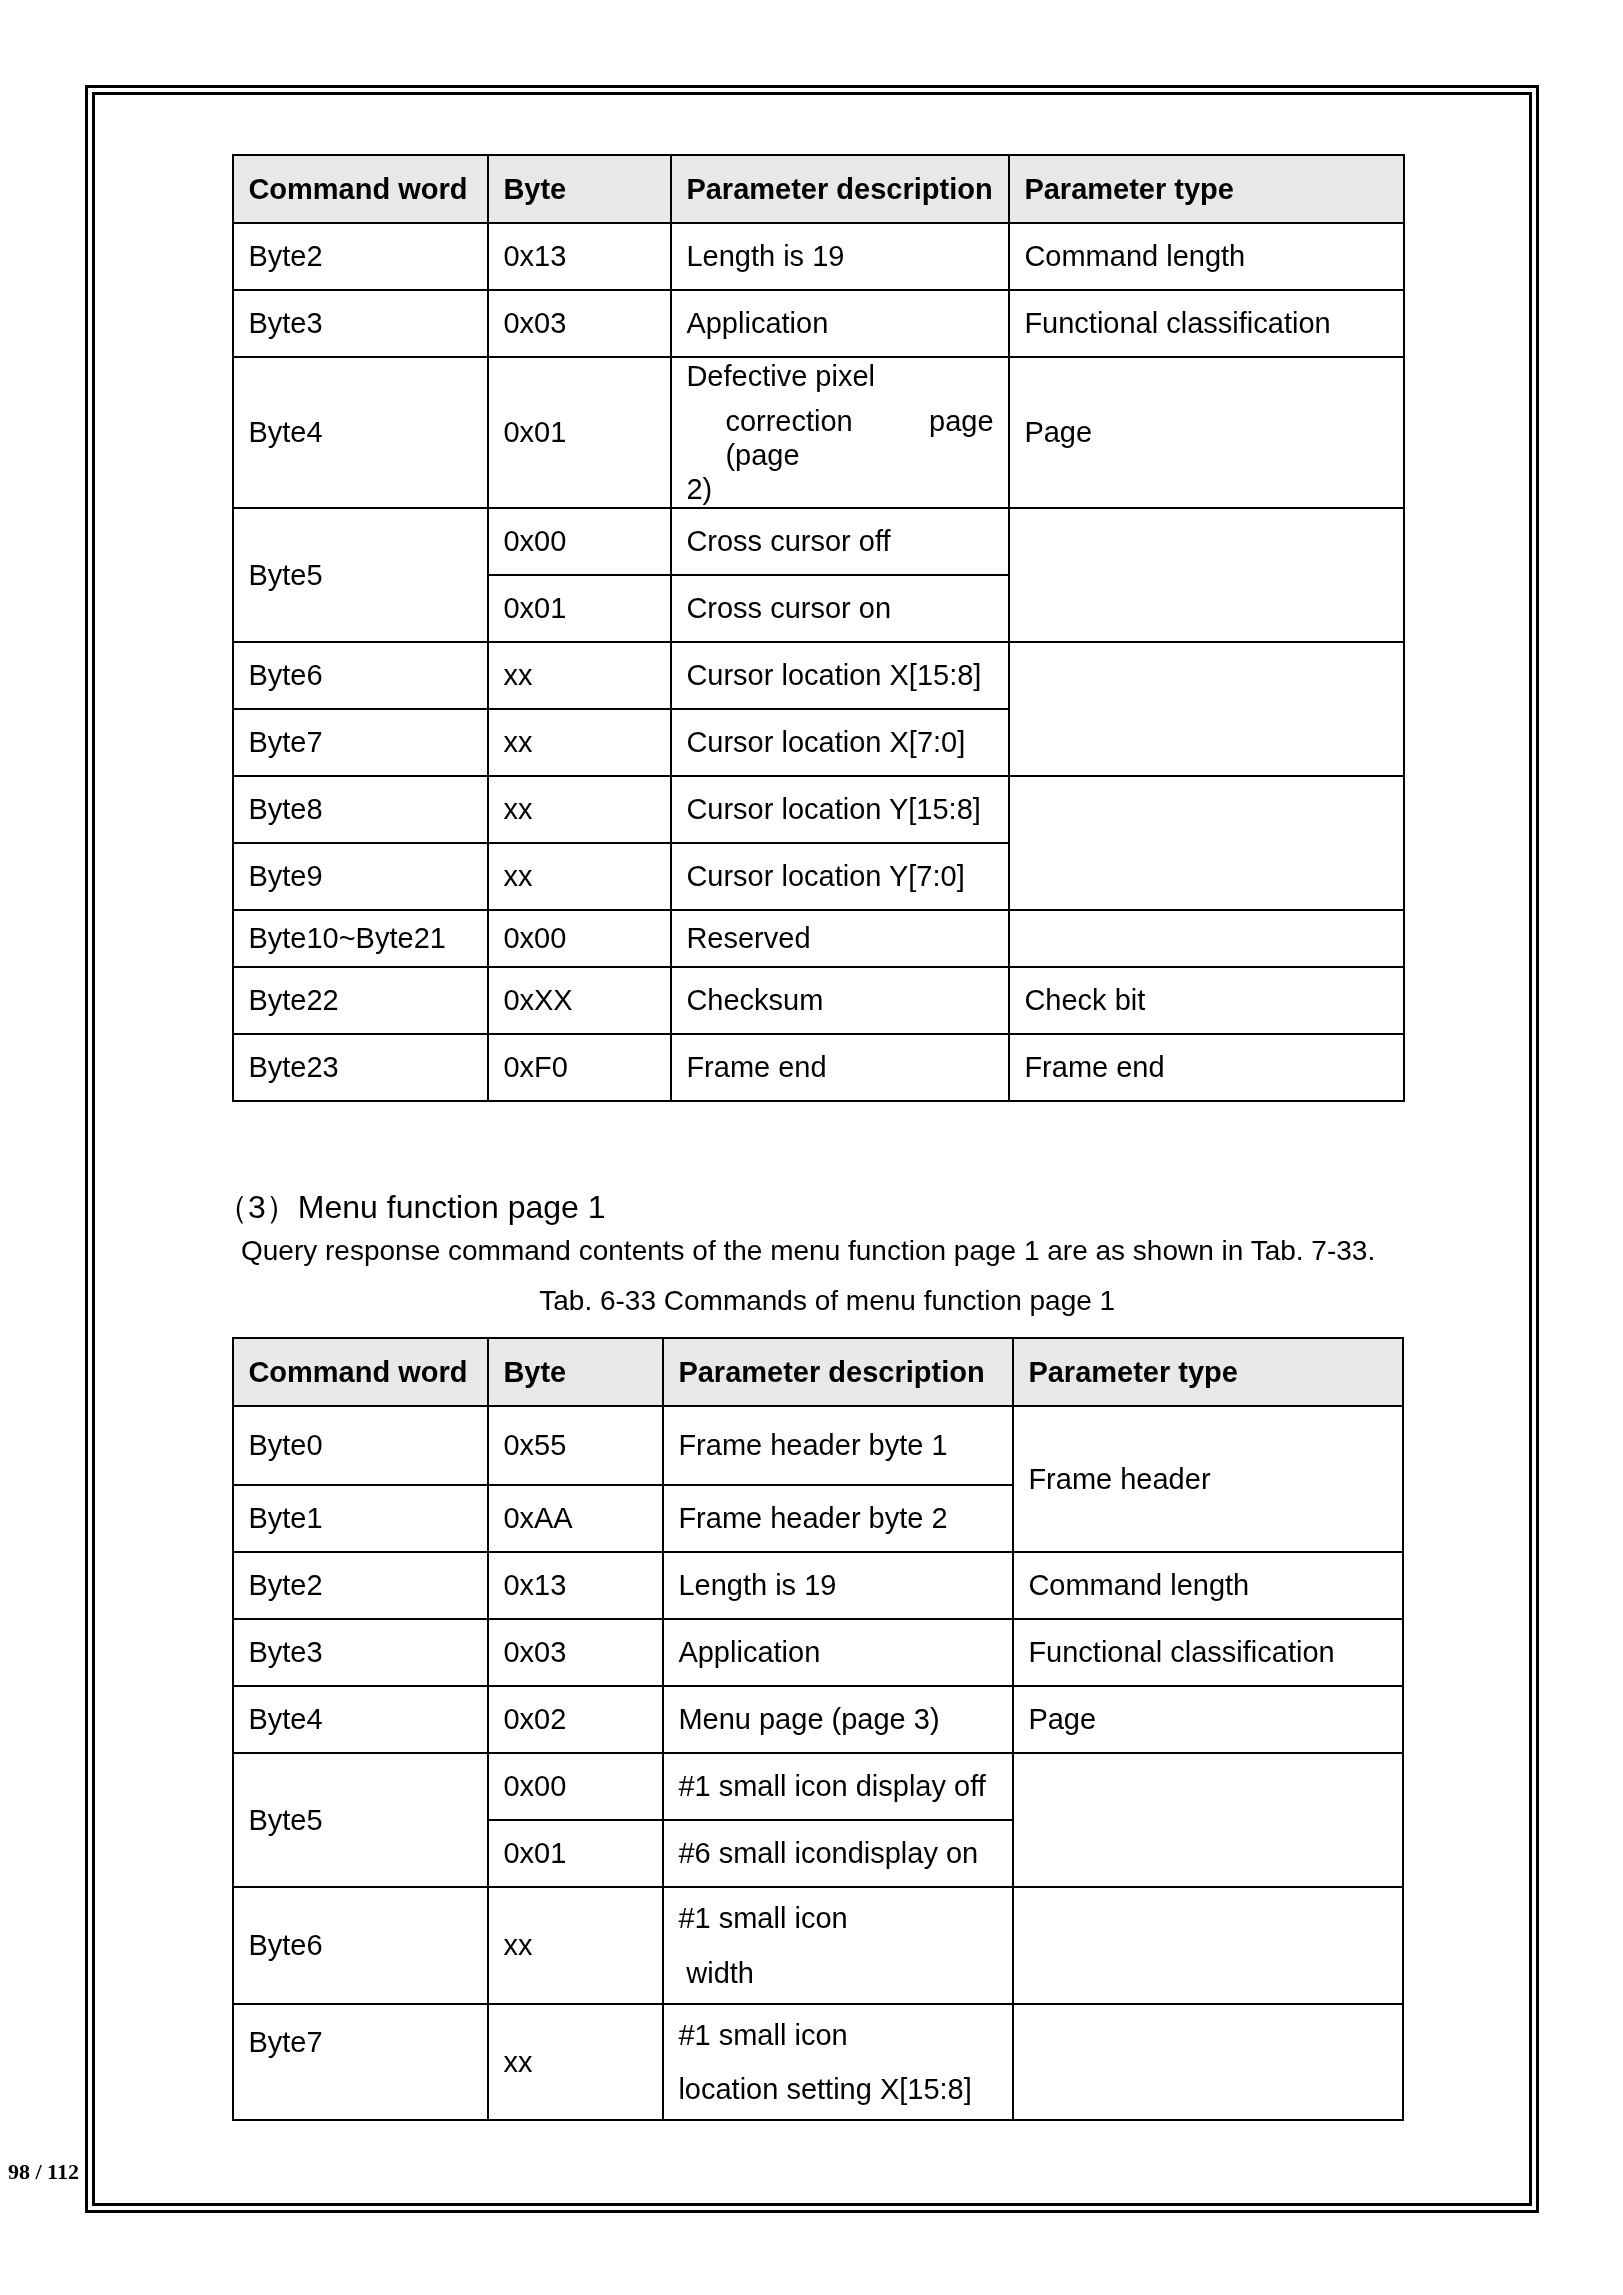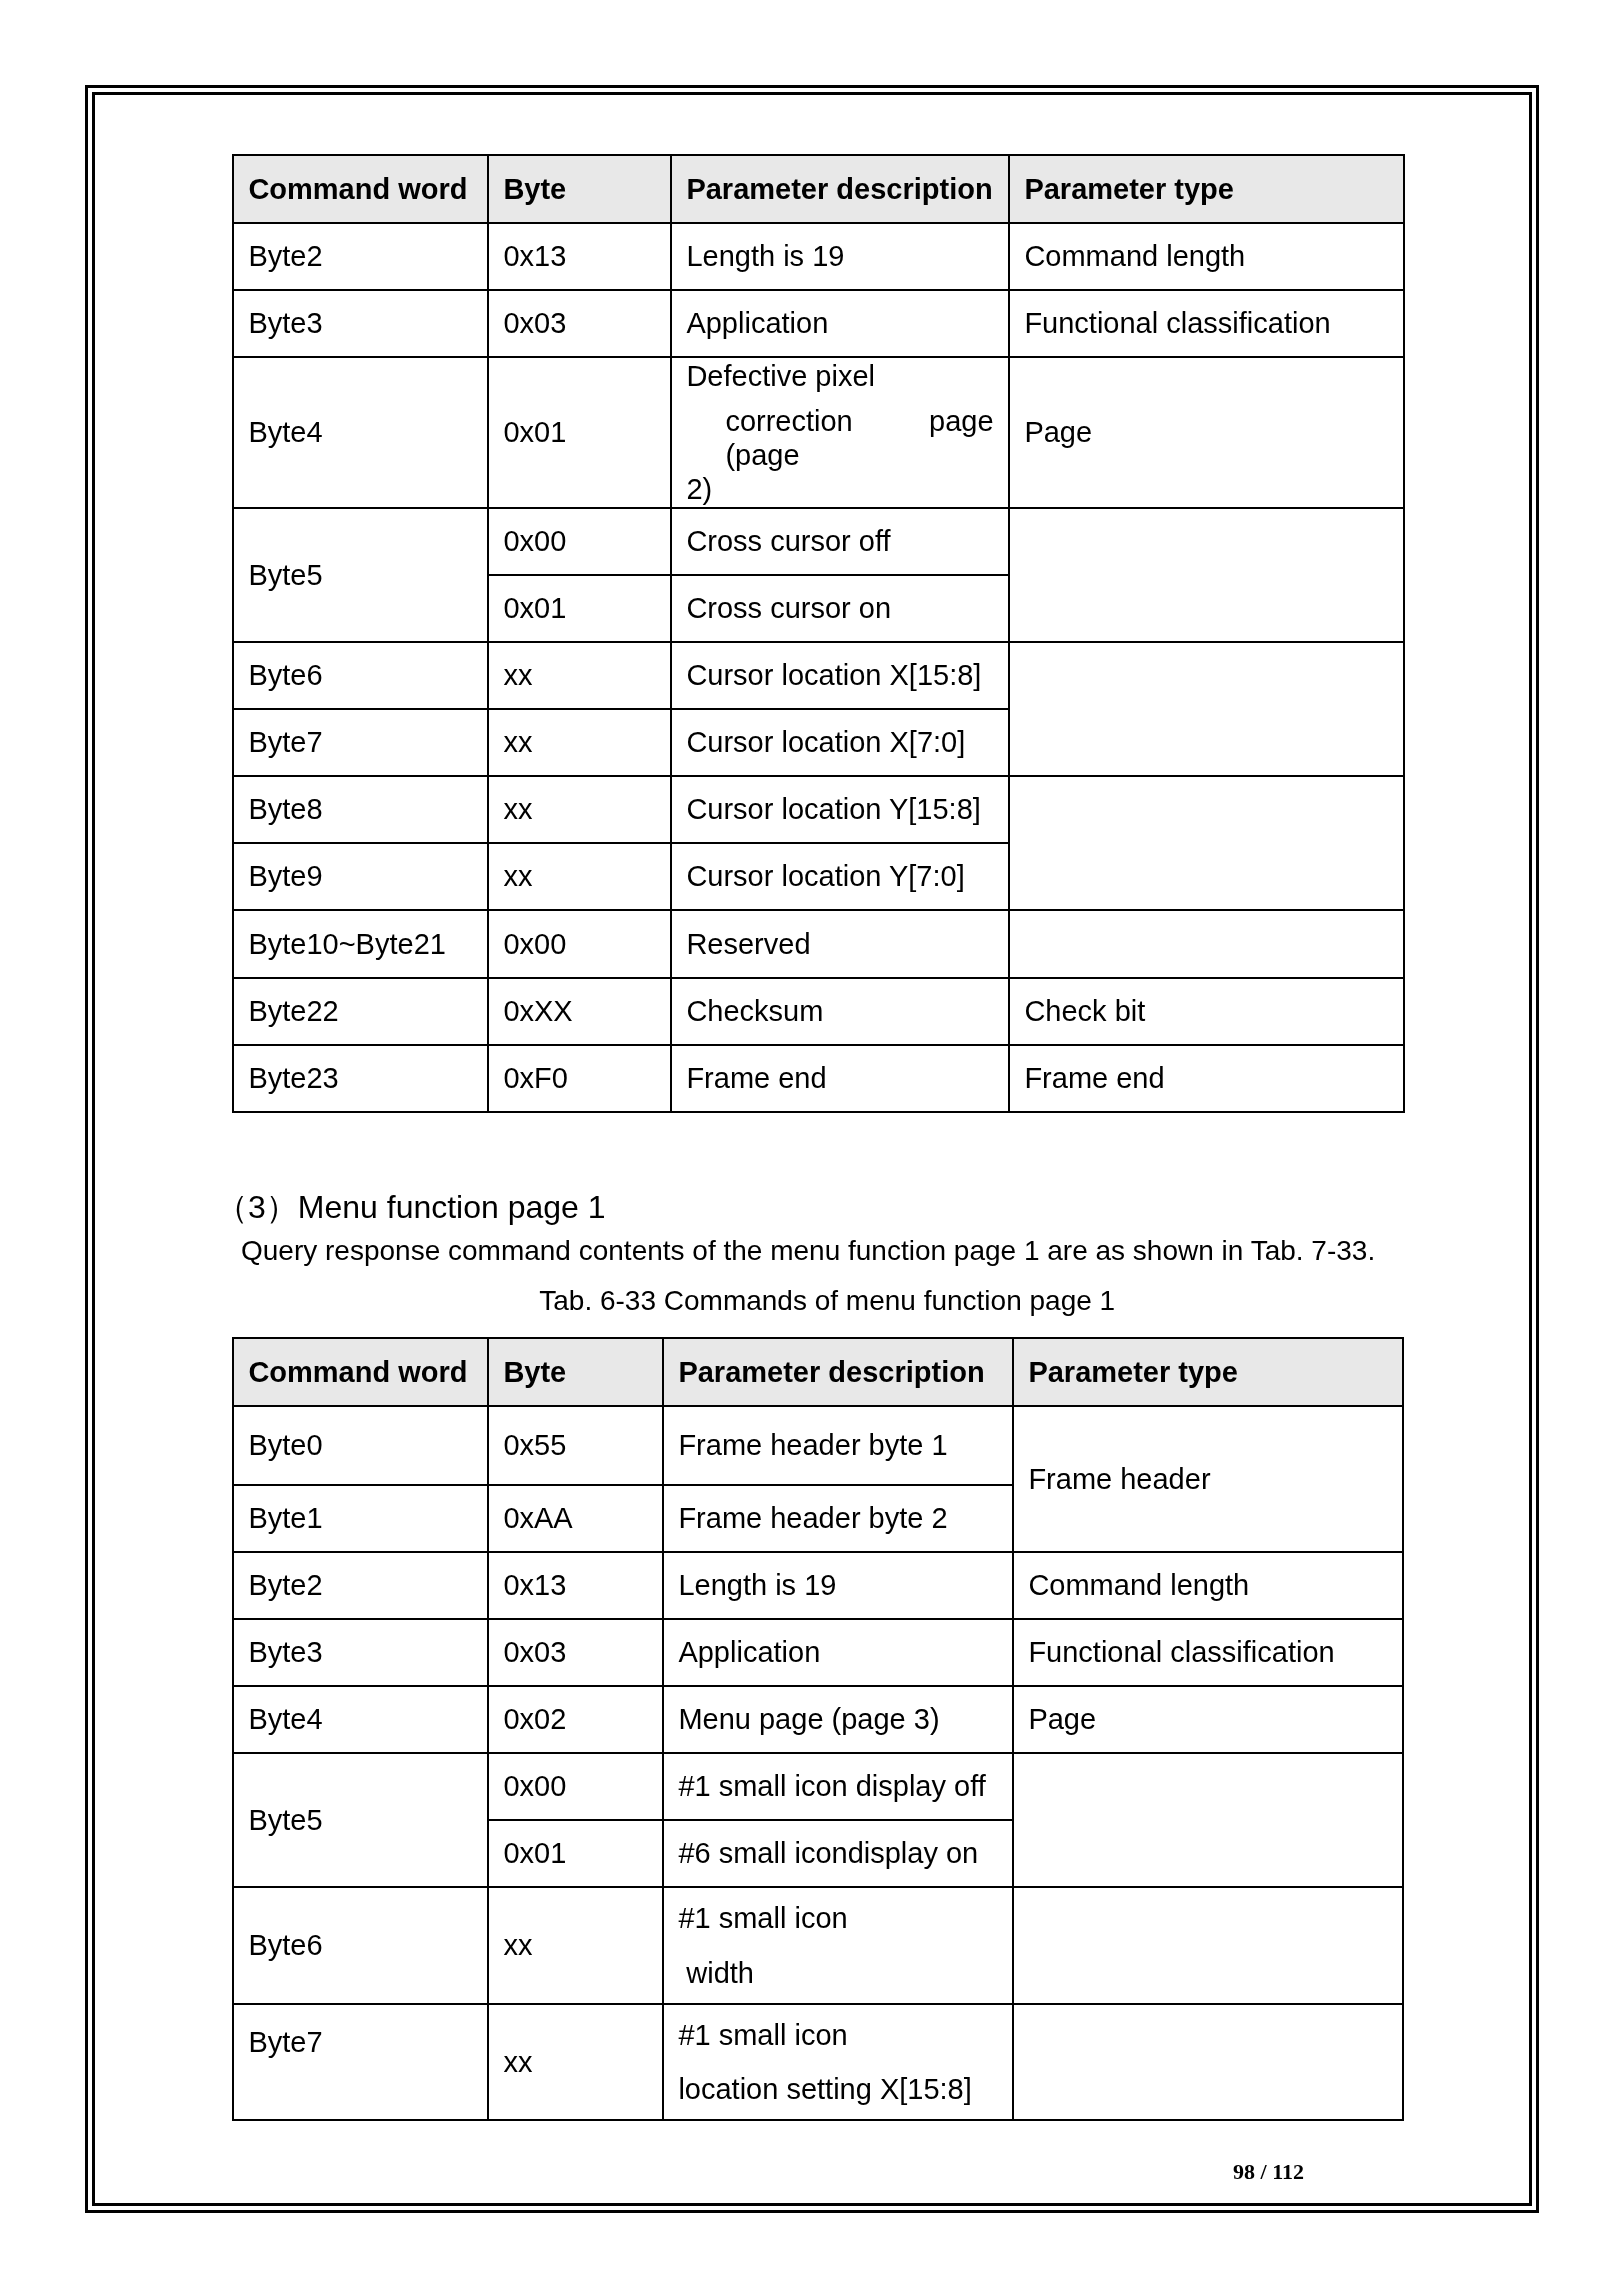--- a/index.html
+++ b/index.html
@@ -15,22 +15,22 @@
               text-align: left; vertical-align: middle; box-sizing: border-box; }
   table.cmd th { background: #e8e8e8; font-weight: bold; }
   .desc-line2 { display: block; margin-top: 20px; }
   .justified { display: block; text-align: justify; text-align-last: justify; padding-right: 14.4px; margin-left: 39px; }
   #table1 { left: 232px; top: 154px; width: 1171px; }
   #table2 { left: 232px; top: 1337px; width: 1171px; }
   .section-heading { position: absolute; left: 216px; top: 1186px; font-size: 32px; }
   .paragraph { position: absolute; left: 241px; top: 1235px; font-size: 28px; white-space: nowrap; }
   .caption { position: absolute; left: 0; width: 1623px; top: 1285px; font-size: 28px; text-align: center; }
   .caption span { position: relative; left: 15.7px; }
-  .page-number { position: absolute; left: 0; width: 1304px; top: 2159px; text-align: right;
-                 font-family: "Liberation Serif", serif; font-weight: bold; font-size: 22px; }
+  .page-number { position: absolute; left: 0; width: 1304px; top: 2159px; text-align: left;
+                 font-family: "Liberation Serif", serif; font-weight: bold; font-size: 22px; padding-left: 8px; }
   .indent-small { padding-left: 7.9px; }
 </style>
 </head>
 <body>
 
 <div class="frame-outer"></div>
 <div class="frame-inner"></div>
 
 <table class="cmd" id="table1">
   <colgroup>
@@ -93,21 +93,21 @@
     <td>Byte8</td>
     <td>xx</td>
     <td>Cursor location Y[15:8]</td>
     <td rowspan="2"></td>
   </tr>
   <tr style="height:67px">
     <td>Byte9</td>
     <td>xx</td>
     <td>Cursor location Y[7:0]</td>
   </tr>
-  <tr style="height:68px">
+  <tr style="height:57px">
     <td>Byte10~Byte21</td>
     <td>0x00</td>
     <td>Reserved</td>
     <td></td>
   </tr>
   <tr style="height:67px">
     <td>Byte22</td>
     <td>0xXX</td>
     <td>Checksum</td>
     <td>Check bit</td>

